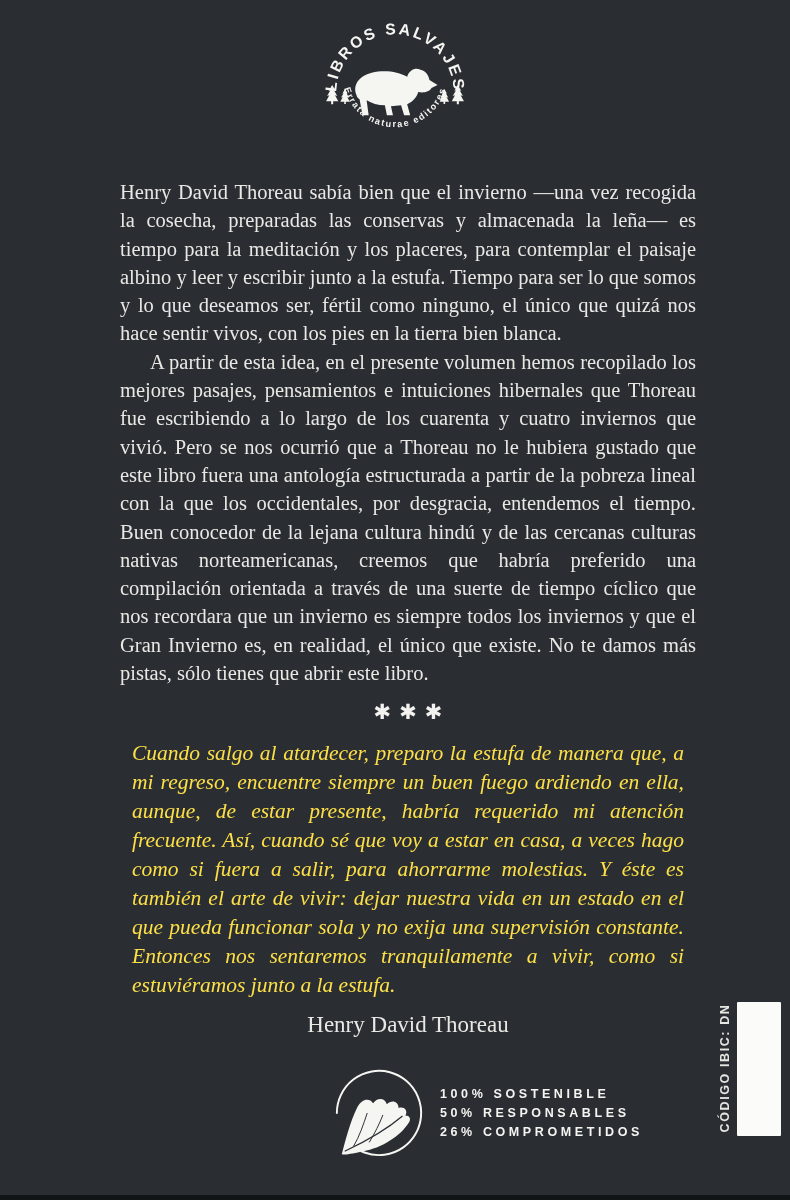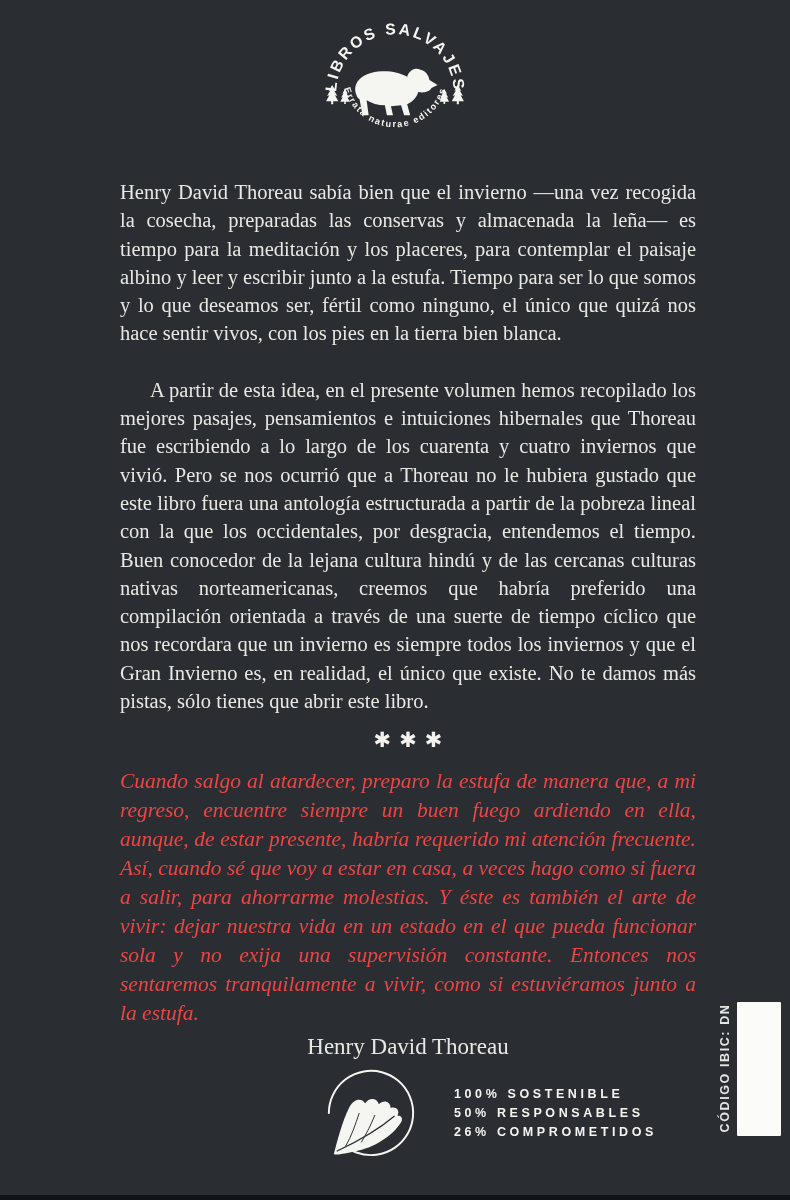--- a/index.html
+++ b/index.html
@@ -13,36 +13,36 @@
   .logo svg{width:100%;height:100%;}
   .logo .arc-text{fill:#f5f5f2;font-family:"Liberation Sans",sans-serif;font-weight:bold;}
   .logo .arc-title-text{font-size:15.5px;letter-spacing:2.5px;}
   .logo .arc-subtitle-text{font-size:9px;letter-spacing:1.6px;font-weight:bold;}
   
   .text-block{position:absolute;left:120px;top:178px;width:576px;color:#e9e8e4;}
   .para{
     font-size:20.5px;line-height:28.3px;text-align:justify;margin:0;
     font-family:"Liberation Serif",serif;
   }
-  .para-indent{text-indent:30px;margin-top:28px;}
+  .para-indent{text-indent:30px;}
   .separator{
     text-align:center;color:#f3f2ef;margin:13px 0 15px;
     font-family:"DejaVu Sans",sans-serif;font-weight:bold;
     font-size:21px;letter-spacing:8px;text-indent:8px;
   }
   .quote{
     font-style:italic;font-size:21.5px;line-height:29px;
-    text-align:justify;margin:0;color:#ef4444;
+    text-align:justify;margin:12px;color:#fde047;
   }
   .attribution{
     text-align:center;font-size:23px;margin:6px 0 0;color:#e9e8e4;
     font-style:normal;
   }
   
-  .eco{position:absolute;left:320px;top:1064px;display:flex;align-items:center;gap:32px;}
+  .eco{position:absolute;left:328px;top:1064px;display:flex;align-items:center;gap:10px;}
   .feather-svg{width:102px;height:98px;flex:0 0 auto;}
   .eco-lines{
     font-family:"Liberation Sans",sans-serif;font-weight:bold;
     font-size:12.5px;letter-spacing:3.6px;line-height:19px;color:#f4f4f1;
     white-space:nowrap;
   }
   
   .footer-note{
     position:absolute;left:0;top:1150px;width:790px;text-align:center;
     font-family:"Liberation Sans",sans-serif;font-weight:600;

